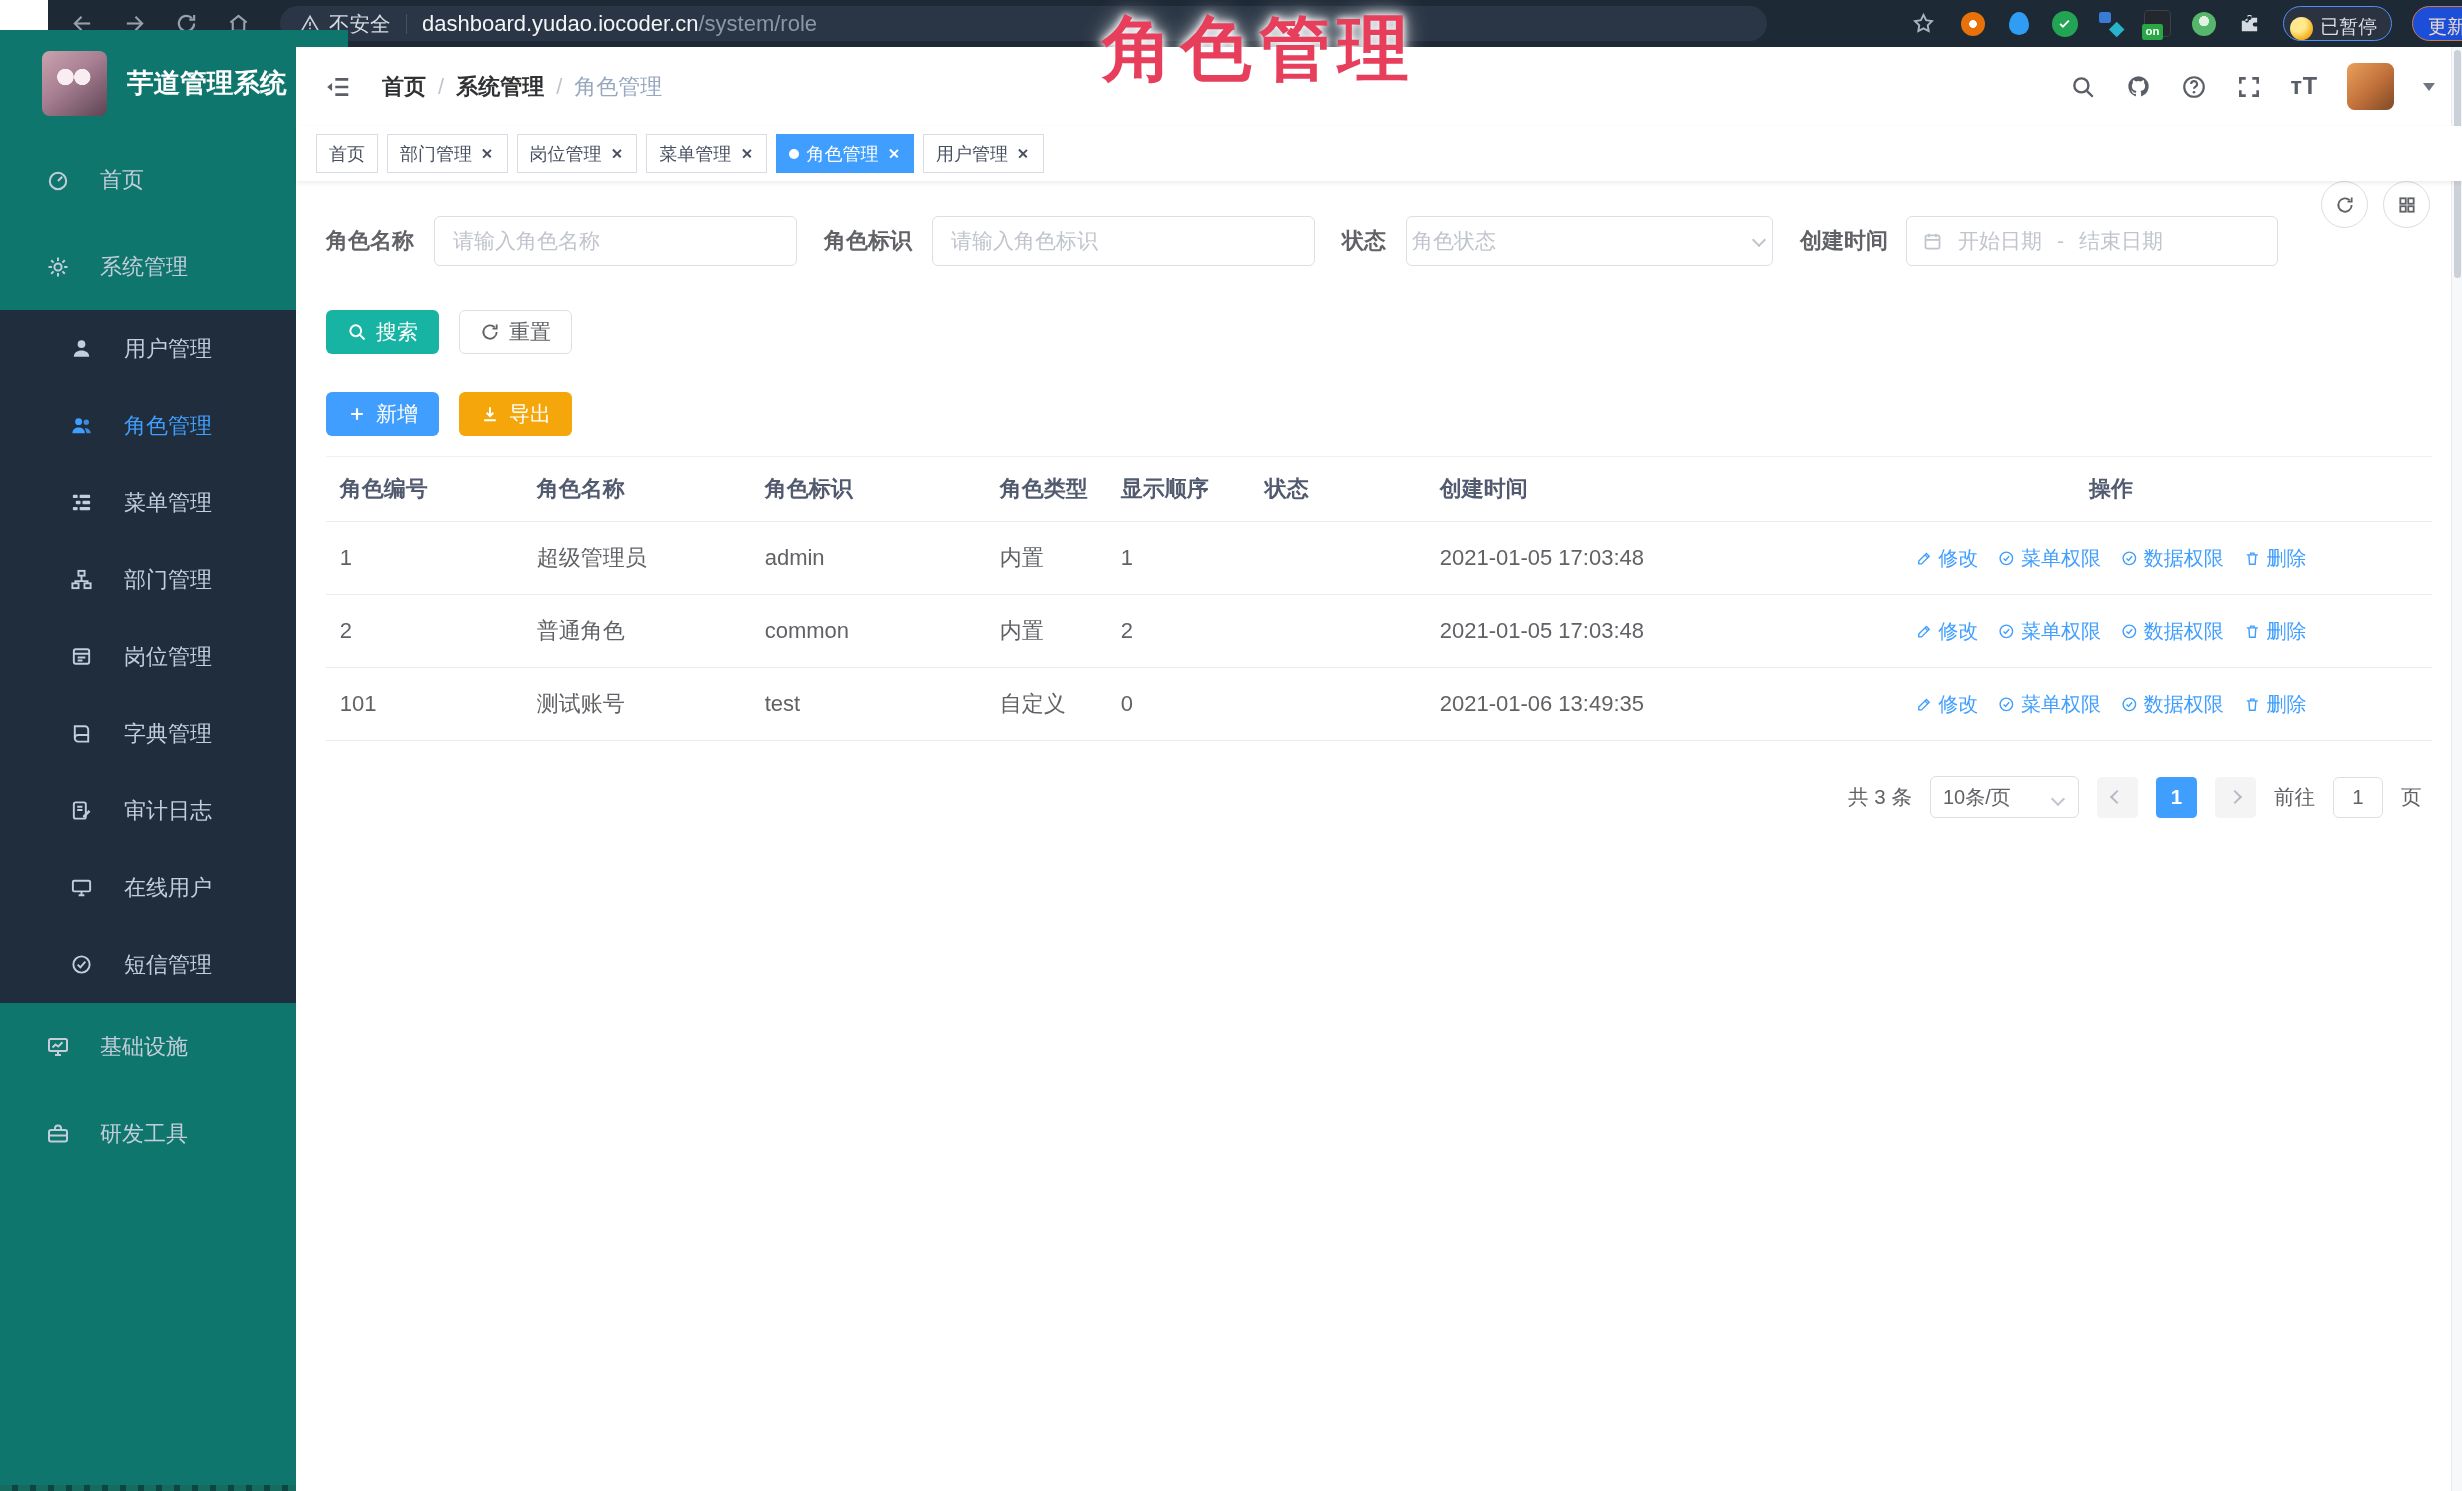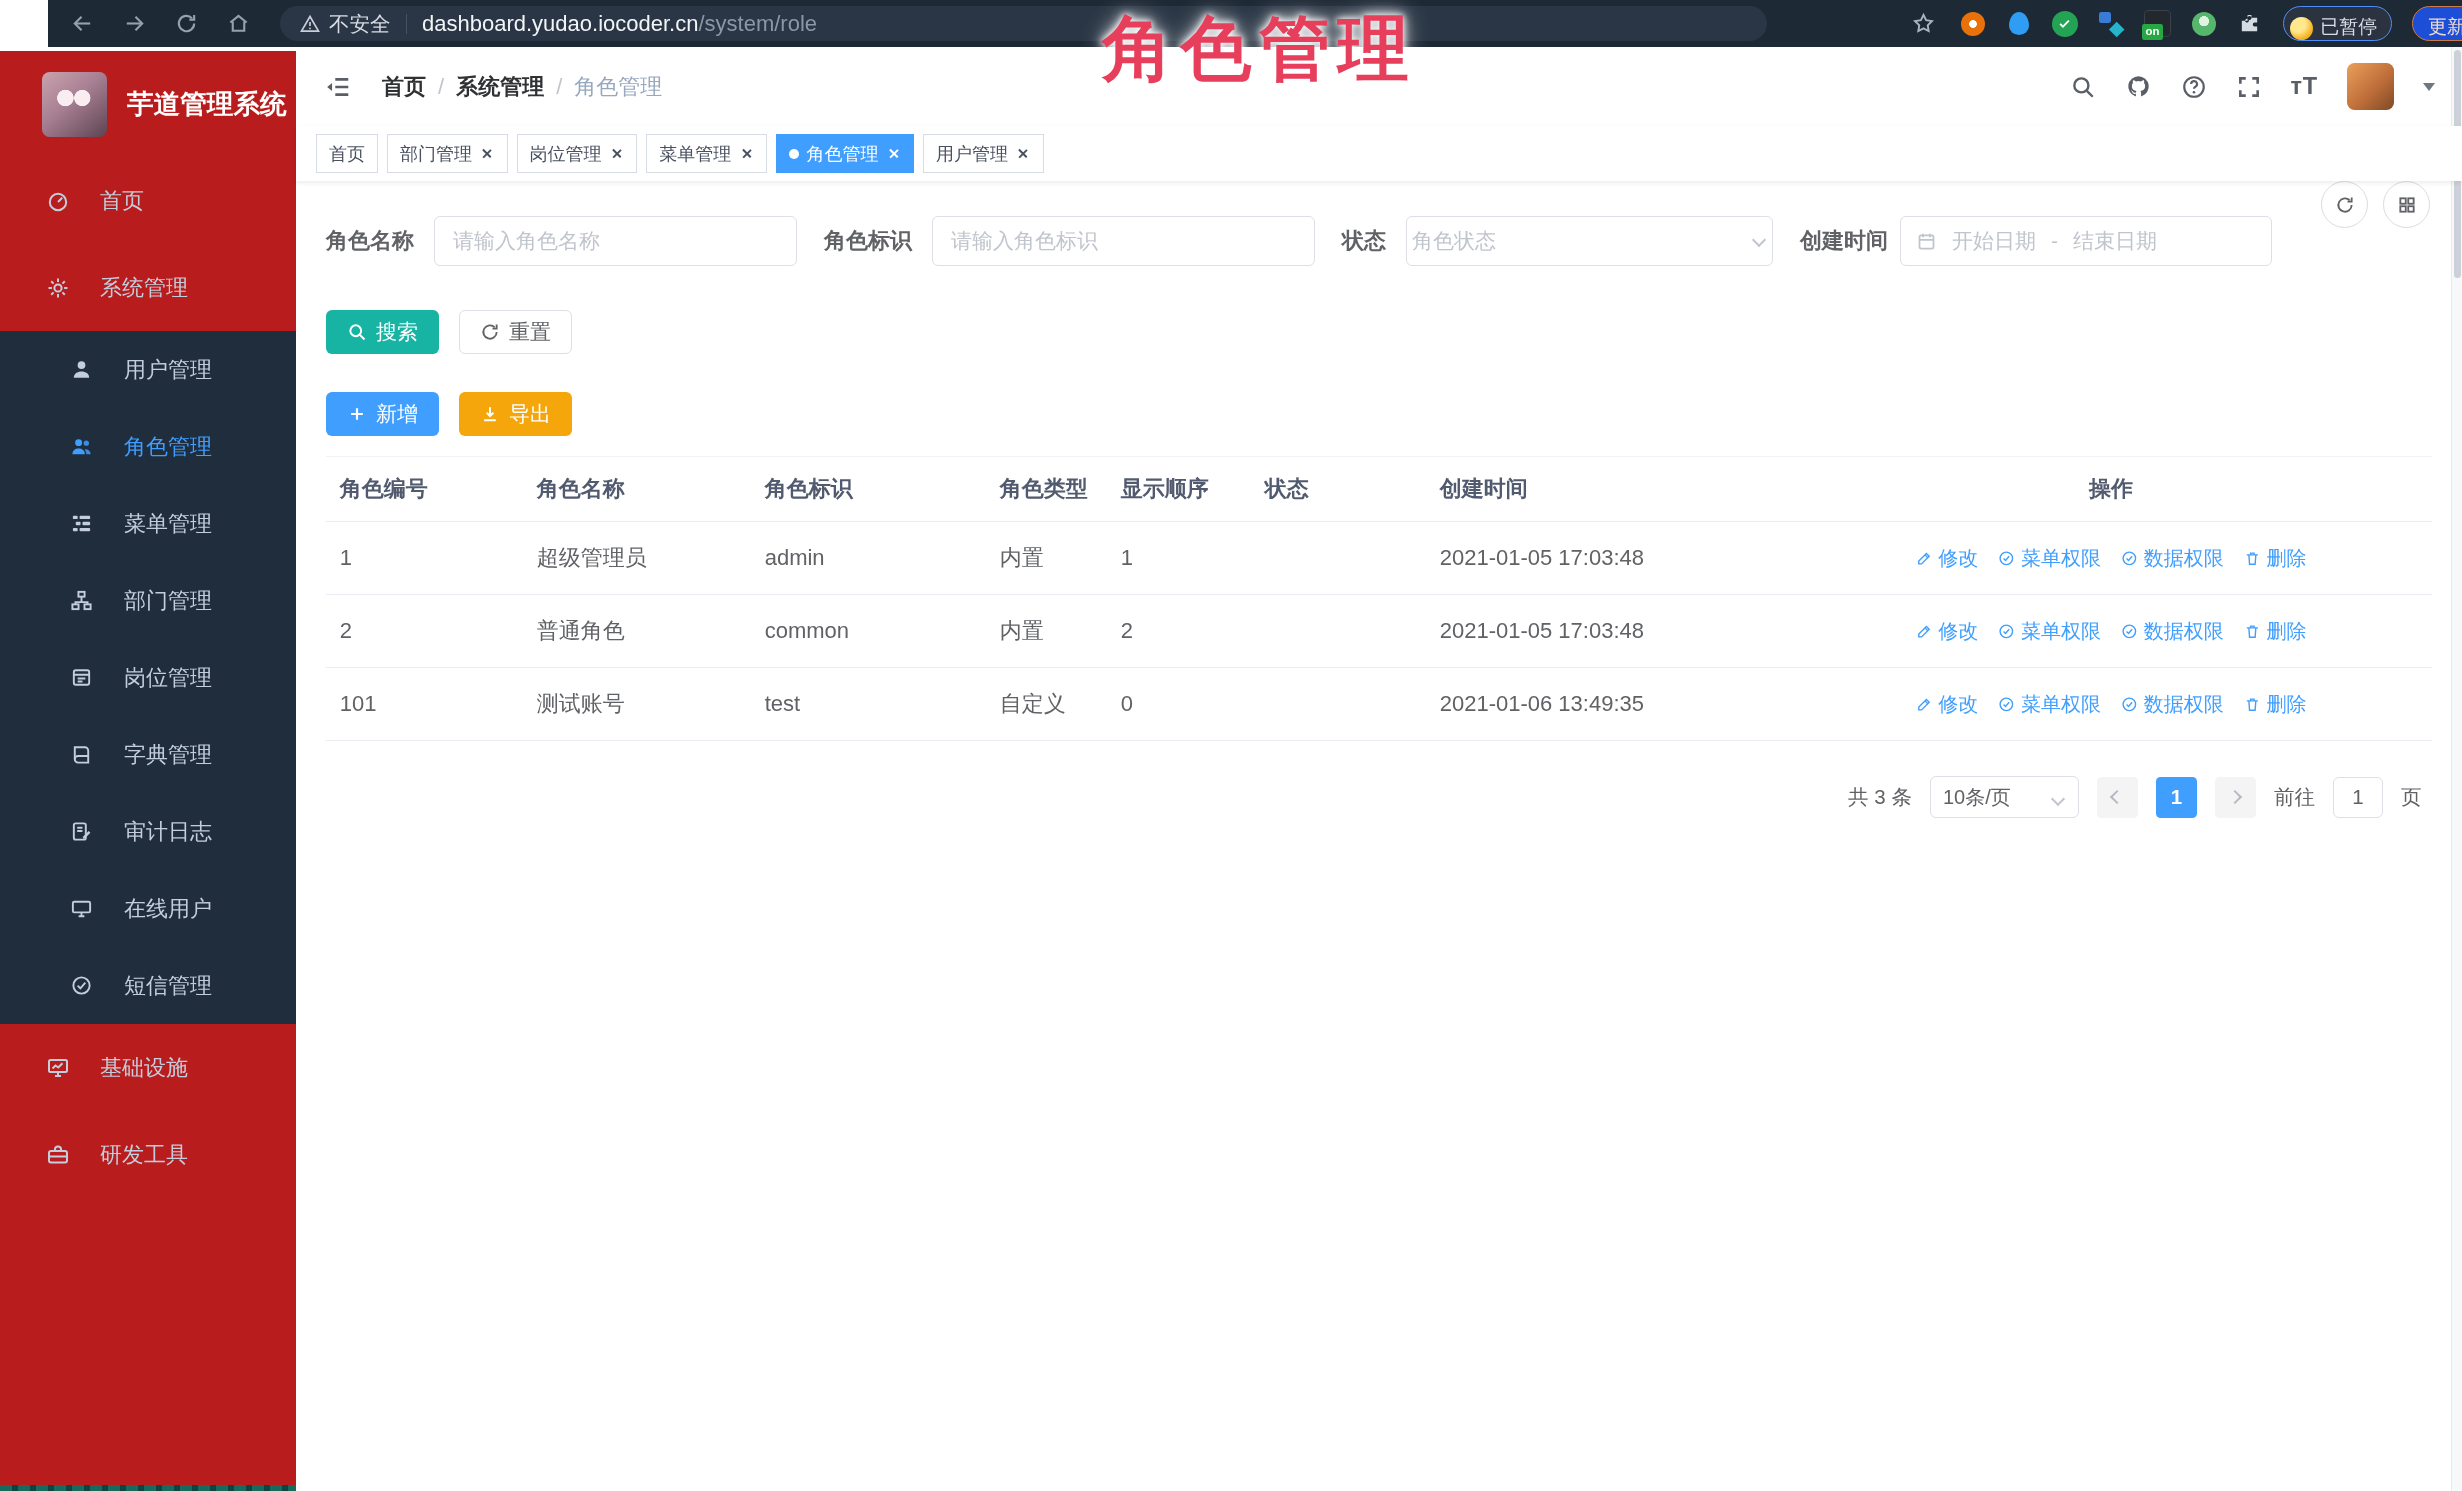--- a/index.html
+++ b/index.html
@@ -45,21 +45,21 @@
   .pill-update { border:1.5px solid #cf7a44; padding:0 10.6px 0 15px; gap:10.6px; color:#ead9d2; background:#1d4ed8; }
   .dots-v { display:flex; flex-direction:column; gap:3px; }
   .dots-v i { width:3.8px; height:3.8px; border-radius:50%; background:#cf7a44; }
 
   
   .watermark { position:absolute; left:1102px; top:1.5px; z-index:40; font-size:71px; font-weight:700;
     letter-spacing:7.6px; color:#e73e5c;
     text-shadow:0 0 6px rgba(255,255,255,.95), 0 0 12px rgba(255,255,255,.9), 0 0 23px rgba(255,255,255,.85); }
 
   
-  .sidebar { position:absolute; left:0; top:51px; width:348px; bottom:0; background:#b91c1c;
+  .sidebar { position:absolute; left:0; top:30px; width:348px; bottom:0; background:#0f766e;
              color:#c3cddb; font-size:22px; }
   .logo-row { height:106px; display:flex; align-items:center; padding-left:42px; gap:20px; }
   .logo-img { width:65px; height:65px; border-radius:7.6px; flex:0 0 auto;
     background:
       radial-gradient(circle at 36% 40%, #f9edf1 0 14%, transparent 15%),
       radial-gradient(circle at 62% 40%, #f9edf1 0 14%, transparent 15%),
       linear-gradient(140deg,#caa3ad 0%, #a77f92 45%, #5d4453 100%); }
   .logo-title { font-size:26.6px; font-weight:700; color:#fff; white-space:nowrap; }
   .m-item { height:87px; display:flex; align-items:center; padding:0 30px 0 44px; gap:29px; }
   .m-icon { width:27px; display:flex; justify-content:center; color:#c3cddb; flex:0 0 auto; }
@@ -476,21 +476,21 @@
         <span class="f-label">角色名称</span>
         <input class="inp" style="width: 363px; margin: 0px 27px 0px 20px;" placeholder="请输入角色名称">
         <span class="f-label">角色标识</span>
         <input class="inp" style="width: 383px; margin: 0px 27px 0px 20px;" placeholder="请输入角色标识">
         <span class="f-label">状态</span>
         <div class="sel" style="width:367px; margin:0 27px 0 20px;">
           <span class="ph">角色状态</span>
           <span class="sel-chev"><i class="chev down"></i></span>
         </div>
         <span class="f-label">创建时间</span>
-        <div class="daterange" style="width:372px; margin-left:12px;">
+        <div class="daterange" style="width:372px; margin-left:18px;">
           <span class="cal-icon">
             <svg width="21" height="21" viewBox="0 0 24 24" fill="none" stroke="currentColor" stroke-width="2">
                 <rect x="4" y="5" width="16" height="15" rx="2"></rect>
                 <path d="M8 3v4M16 3v4M4 10h16"></path>
               </svg>
           </span>
           <span class="ph">开始日期</span>
           <span class="ph">-</span>
           <span class="ph">结束日期</span>
         </div>

